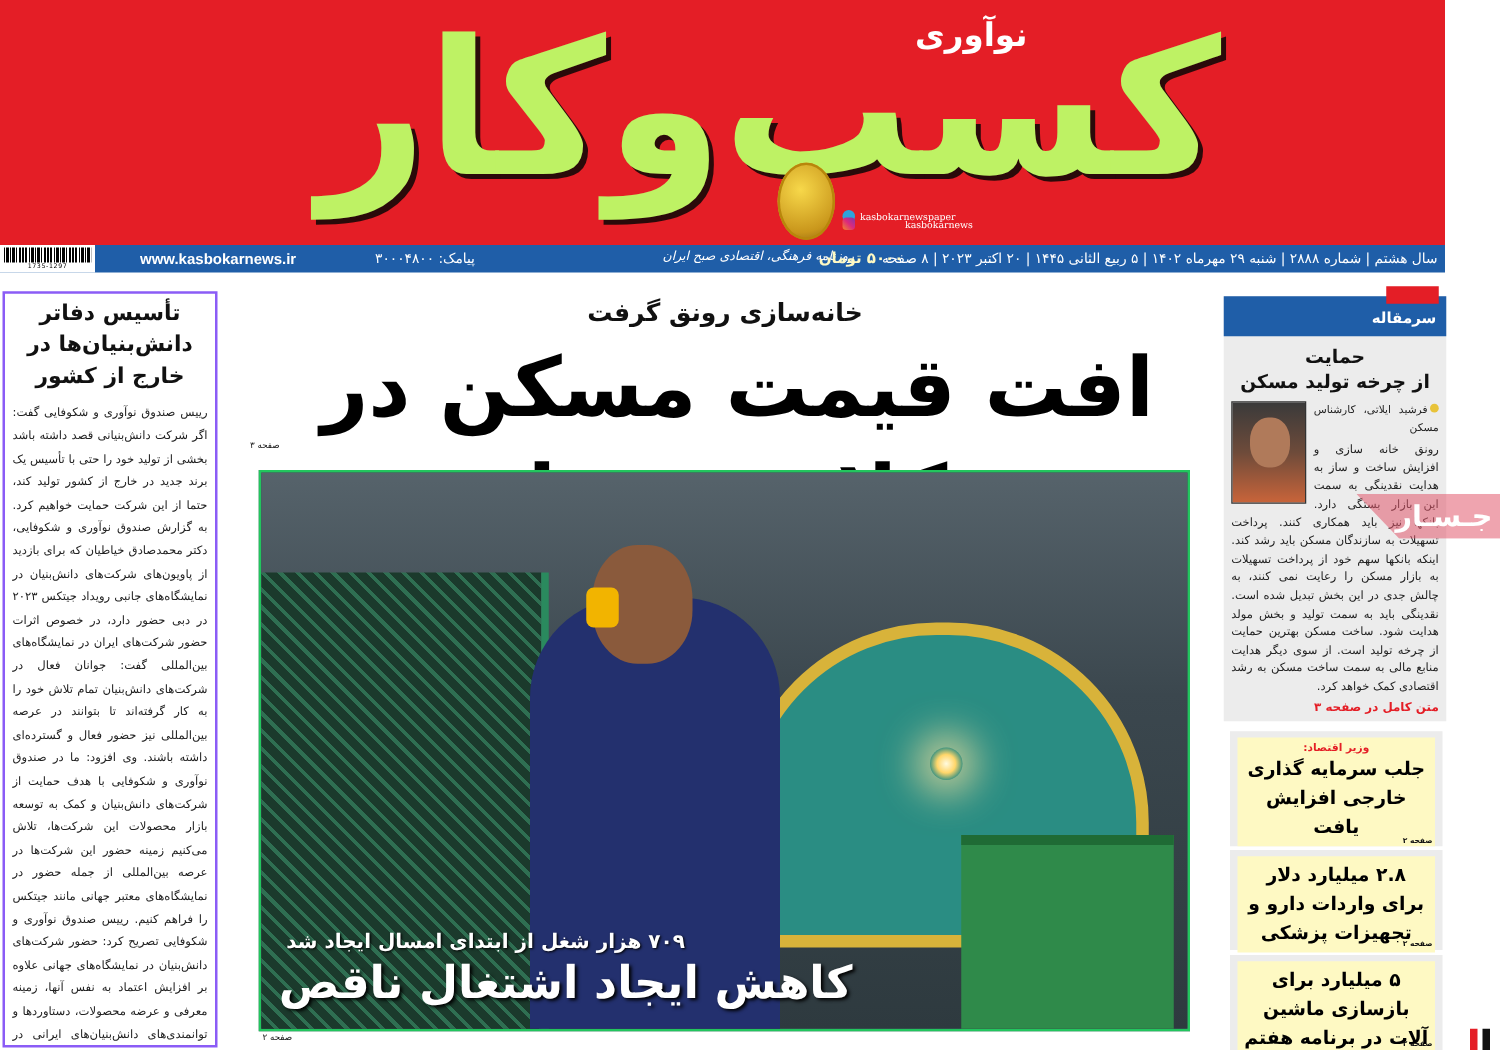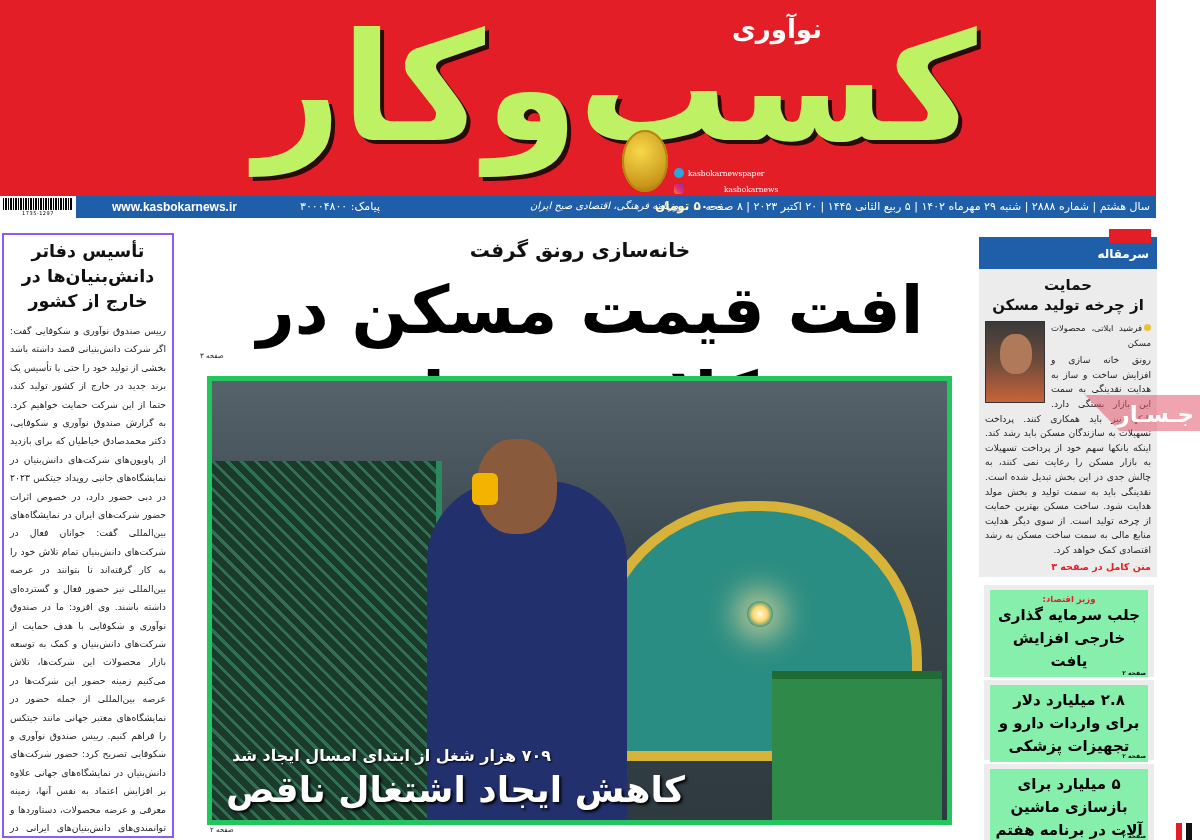--- a/index.html
+++ b/index.html
@@ -7,21 +7,21 @@
   body { font-family: "DejaVu Sans", sans-serif; position: relative; }
 
   
   .masthead { position: absolute; left: 0; top: 0; width: 1156px; height: 196px; background: #e41e26; overflow: hidden; }
   .logo-main { position: absolute; left: 255px; top: 8px; font-family: "DejaVu Sans", sans-serif; font-weight: bold; font-size: 150px; line-height: 160px; color: #bef264; direction: rtl; letter-spacing: -4px; text-shadow: 4px 4px 0 #2a0a0a; white-space: nowrap; }
   .logo-daily { position: absolute; left: 732px; top: 14px; font-weight: bold; font-size: 26px; color: #ffffff; direction: rtl; }
   .logo-business { position: absolute; left: 318px; top: 145px; font-family: "DejaVu Serif", serif; font-weight: bold; font-size: 27px; color: #ffffff; }
   .coin { position: absolute; left: 622px; top: 130px; width: 46px; height: 62px; border-radius: 50%; background: radial-gradient(circle at 40% 35%, #f7d84a, #c9961b 70%, #8a6210); box-shadow: 0 0 0 2px #b8860b inset; }
   .social { position: absolute; left: 674px; display: flex; align-items: center; gap: 4px; font-family: "DejaVu Serif", serif; font-size: 7.5px; color: #ffffff; }
   .social.tg { top: 168px; }
-  .social.ig { top: 184px; gap: 40px; }
+  .social.ig { top: 174px; gap: 40px; }
   .social .ic { width: 10px; height: 10px; border-radius: 50%; display: inline-block; }
   .social.tg .ic { background: #2ea4dc; }
   .social.ig .ic { background: linear-gradient(45deg,#f58529,#dd2a7b,#8134af); border-radius: 3px; }
 
   
   .infobar { position: absolute; left: 0; top: 196px; width: 1156px; height: 22px; background: #1f5ea8; color: #ffffff; font-size: 11px; }
   .barcode { position: absolute; left: 0; top: 0; width: 76px; height: 22px; background: #fff; padding: 2px 3px; }
   .barcode .bars { width: 100%; height: 12px; background: repeating-linear-gradient(90deg,#000 0 1px,#fff 1px 2px,#000 2px 4px,#fff 4px 5px); }
   .barcode .digits { font-size: 5px; color: #000; text-align: center; letter-spacing: 0.5px; }
   .ib-url { position: absolute; left: 112px; top: 4px; font-family: "Liberation Sans", sans-serif; font-weight: bold; font-size: 12px; }
@@ -32,21 +32,21 @@
 
   
   .left-col { position: absolute; left: 2px; top: 233px; width: 172px; height: 605px; border: 2px solid #8b5cf6; background: #fff; direction: rtl; padding: 4px 6px; }
   .left-col h2 { font-size: 17.5px; font-weight: bold; line-height: 25px; text-align: center; color: #111; margin-bottom: 8px; }
   .left-col p { font-size: 9.3px; line-height: 18.4px; text-align: justify; color: #222; }
 
   
   .kicker { position: absolute; left: 300px; top: 238px; width: 560px; text-align: center; direction: rtl; font-size: 20px; font-weight: bold; color: #111; }
   .headline { position: absolute; left: 205px; top: 268px; width: 770px; text-align: center; direction: rtl; font-size: 66px; line-height: 86px; font-weight: bold; color: #000; letter-spacing: -2px; }
   .headline-page { position: absolute; left: 200px; top: 352px; font-size: 7px; color: #111; direction: rtl; }
-  .photo { position: absolute; left: 207px; top: 376px; width: 745px; height: 449px; border: 5px solid #22c55e; overflow: hidden; background: #3b4a55; }
+  .photo { position: absolute; left: 207px; top: 376px; width: 745px; height: 449px; border: 2px solid #22c55e; overflow: hidden; background: #3b4a55; }
   .photo .bg1 { position: absolute; left: 0; top: 0; width: 100%; height: 100%; background: linear-gradient(180deg,#56636b 0%,#3b474e 40%,#2e3a3f 100%); }
   .photo .machine-l { position: absolute; left: 0; top: 80px; width: 230px; height: 369px; background: repeating-linear-gradient(45deg,#2f6f52 0 3px,#1b3a2c 3px 10px); border-right: 6px solid #2a8a5e; }
   .photo .machine-r { position: absolute; left: 380px; top: 120px; width: 330px; height: 260px; border-radius: 160px 160px 0 0; background: #2a8d83; border: 10px solid #d8b33a; }
   .photo .lamp { position: absolute; left: 535px; top: 220px; width: 26px; height: 26px; border-radius: 50%; background: radial-gradient(circle,#fffbe0 0%,#ffd66a 40%,rgba(255,200,80,0) 75%); box-shadow: 0 0 30px 12px rgba(255,230,160,0.7); }
   .photo .worker { position: absolute; left: 215px; top: 100px; width: 200px; height: 349px; background: #23306e; border-radius: 80px 80px 0 0; }
   .photo .head { position: absolute; left: 265px; top: 58px; width: 80px; height: 95px; border-radius: 45%; background: #8a5a3c; }
   .photo .ear { position: absolute; left: 260px; top: 92px; width: 26px; height: 32px; border-radius: 6px; background: #f2b400; }
   .photo .gear { position: absolute; left: 560px; top: 290px; width: 170px; height: 159px; background: #2f8a4a; border-top: 8px solid #1f6b35; }
   .photo .caption-kicker { position: absolute; left: 20px; top: 365px; font-size: 16px; font-weight: bold; color: #fff; direction: rtl; text-shadow: 1px 1px 2px #000; }
   .photo .caption-title { position: absolute; left: 14px; top: 388px; font-size: 36px; font-weight: bold; color: #fff; direction: rtl; text-shadow: 2px 2px 3px #000; }
@@ -59,21 +59,21 @@
   .ed-head .label { position: absolute; right: 8px; top: 10px; font-size: 12px; font-weight: bold; color: #fff; }
   .ed-title { text-align: center; font-size: 15px; font-weight: bold; line-height: 20px; padding: 6px 4px 4px; color: #111; }
   .ed-body { position: relative; padding: 2px 6px; font-size: 9.2px; line-height: 14.6px; color: #222; text-align: justify; }
   .ed-portrait { float: left; width: 60px; height: 82px; margin: 0 6px 2px 0; background: linear-gradient(180deg,#3a3a3a 0%,#6e4b3a 50%,#c8643a 100%); border: 1px solid #333; position: relative; }
   .ed-portrait .face { position: absolute; left: 14px; top: 12px; width: 32px; height: 40px; border-radius: 45%; background: #b07a5a; }
   .ed-author { font-size: 8.5px; margin-bottom: 3px; }
   .ed-author .dot { display: inline-block; width: 7px; height: 7px; border-radius: 50%; background: #e8c33a; margin-left: 2px; }
   .ed-more { color: #e41e26; font-weight: bold; font-size: 9.5px; margin-top: 2px; }
 
   .teaser { position: absolute; left: 984px; width: 170px; background: #ececec; direction: rtl; padding: 5px 6px 12px; }
-  .teaser .inner { background: #86efac; padding: 4px 4px; text-align: center; }
+  .teaser .inner { background: #fef9c3; padding: 4px 4px; text-align: center; }
   .teaser .kick { color: #e41e26; font-size: 8.5px; font-weight: bold; }
   .teaser .title { font-size: 15px; font-weight: bold; line-height: 23px; color: #000; }
   .teaser .pg { position: absolute; right: 8px; bottom: 1px; font-size: 6px; font-weight: bold; color: #111; }
   .t1 { top: 585px; height: 92px; }
   .t2 { top: 680px; height: 80px; }
   .t3 { top: 764px; height: 76px; }
 
   .stamp { position: absolute; left: 1085px; top: 395px; width: 115px; height: 36px; background: rgba(226,90,110,0.55); clip-path: polygon(0 0, 100% 0, 100% 100%, 30% 100%); }
   .stamp span { position: absolute; right: 6px; top: 6px; color: #fff; font-size: 23px; font-weight: bold; direction: rtl; }
 
@@ -139,21 +139,21 @@
     <div class="label">سرمقاله</div>
   </div>
   <div class="ed-title">
     <div>حمایت</div>
     <div>از چرخه تولید مسکن</div>
   </div>
   <div class="ed-body">
     <div class="ed-portrait">
         <div class="face"></div>
       </div>
-    <div class="ed-author"><span class="dot"></span><span>فرشید ایلاتی، محصولات مسکن</span></div>
+    <div class="ed-author"><span class="dot"></span><span>فرشید ایلاتی، کارشناس مسکن</span></div>
     <div>رونق خانه سازی و افزایش ساخت و ساز به هدایت نقدینگی به سمت این بازار بستگی دارد. بانکها نیز باید همکاری کنند. پرداخت تسهیلات به سازندگان مسکن باید رشد کند. اینکه بانکها سهم خود از پرداخت تسهیلات به بازار مسکن را رعایت نمی کنند، به چالش جدی در این بخش تبدیل شده است. نقدینگی باید به سمت تولید و بخش مولد هدایت شود. ساخت مسکن بهترین حمایت از چرخه تولید است. از سوی دیگر هدایت منابع مالی به سمت ساخت مسکن به رشد اقتصادی کمک خواهد کرد.</div>
     <div class="ed-more">متن کامل در صفحه ۳</div>
   </div>
 </aside>
 
 <div class="stamp">
     <span>جـسـار</span>
   </div>
 
 <div class="teaser t1">

